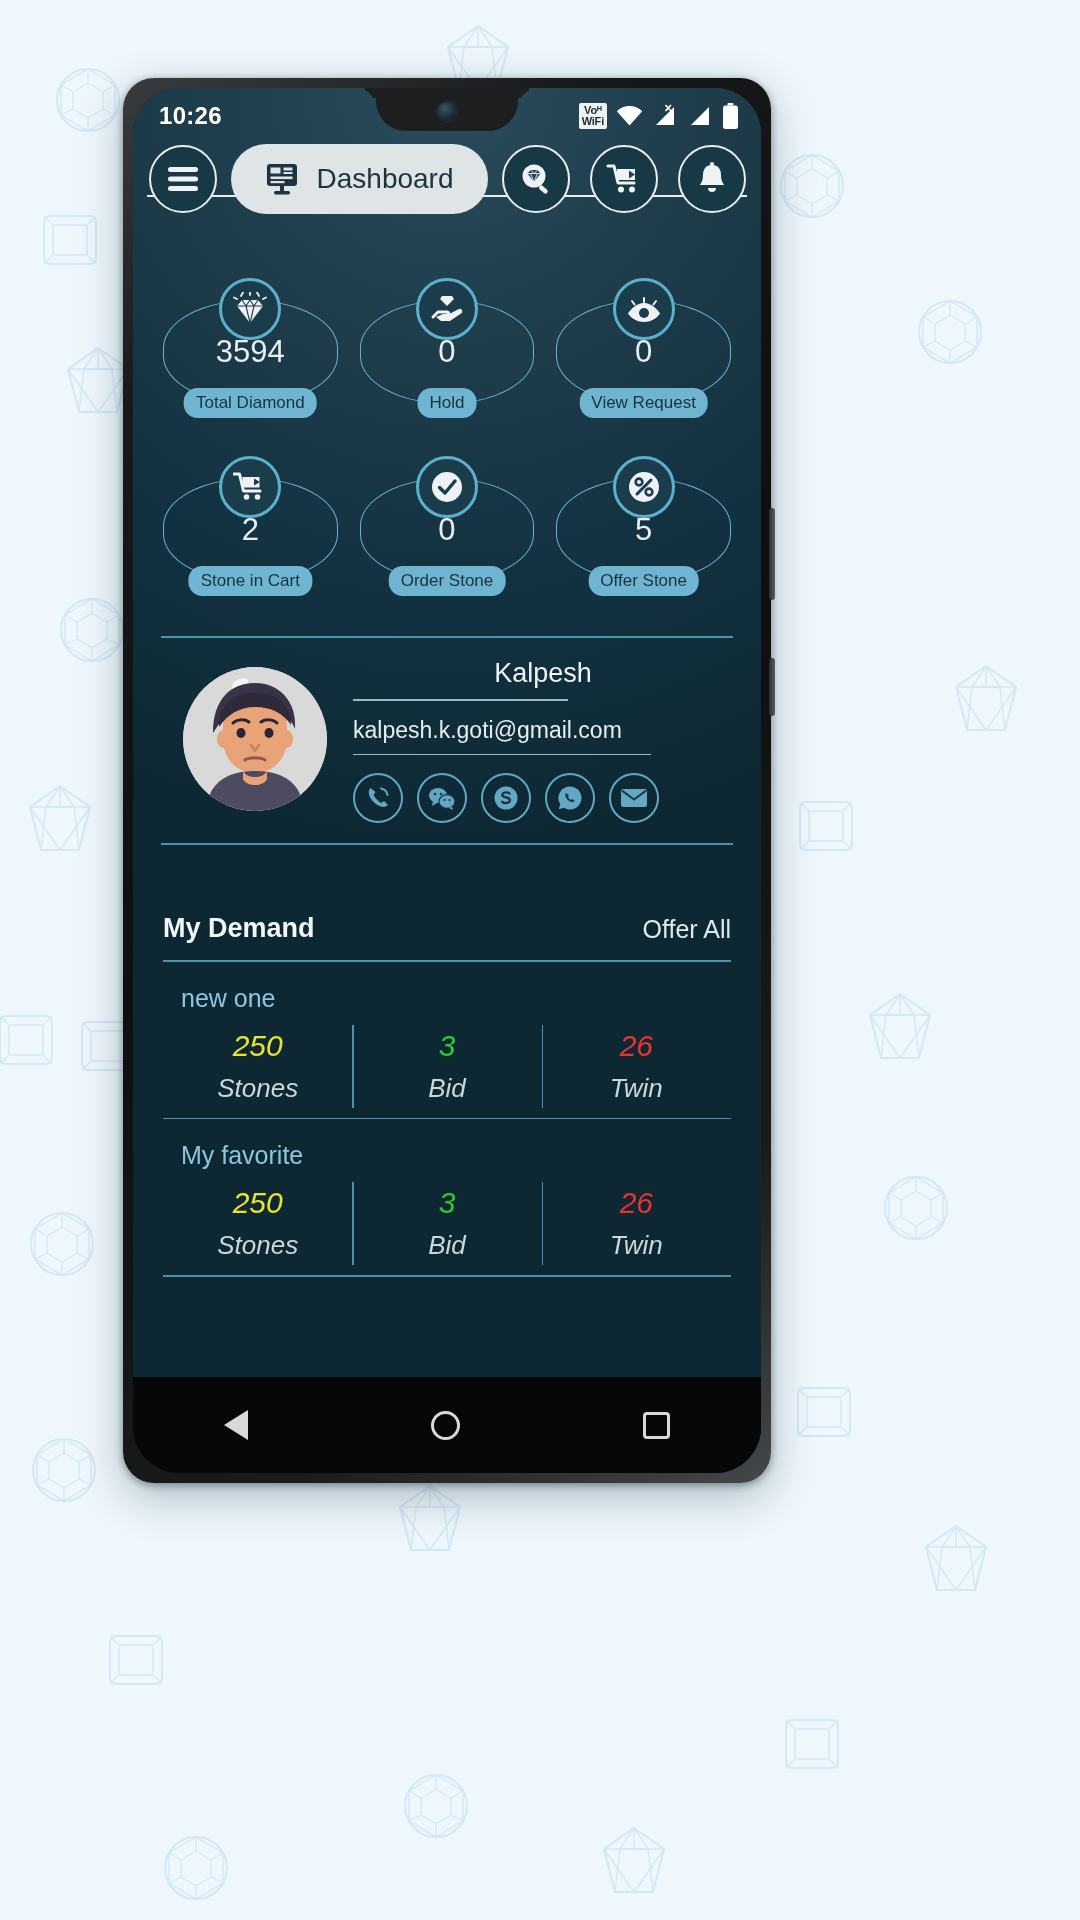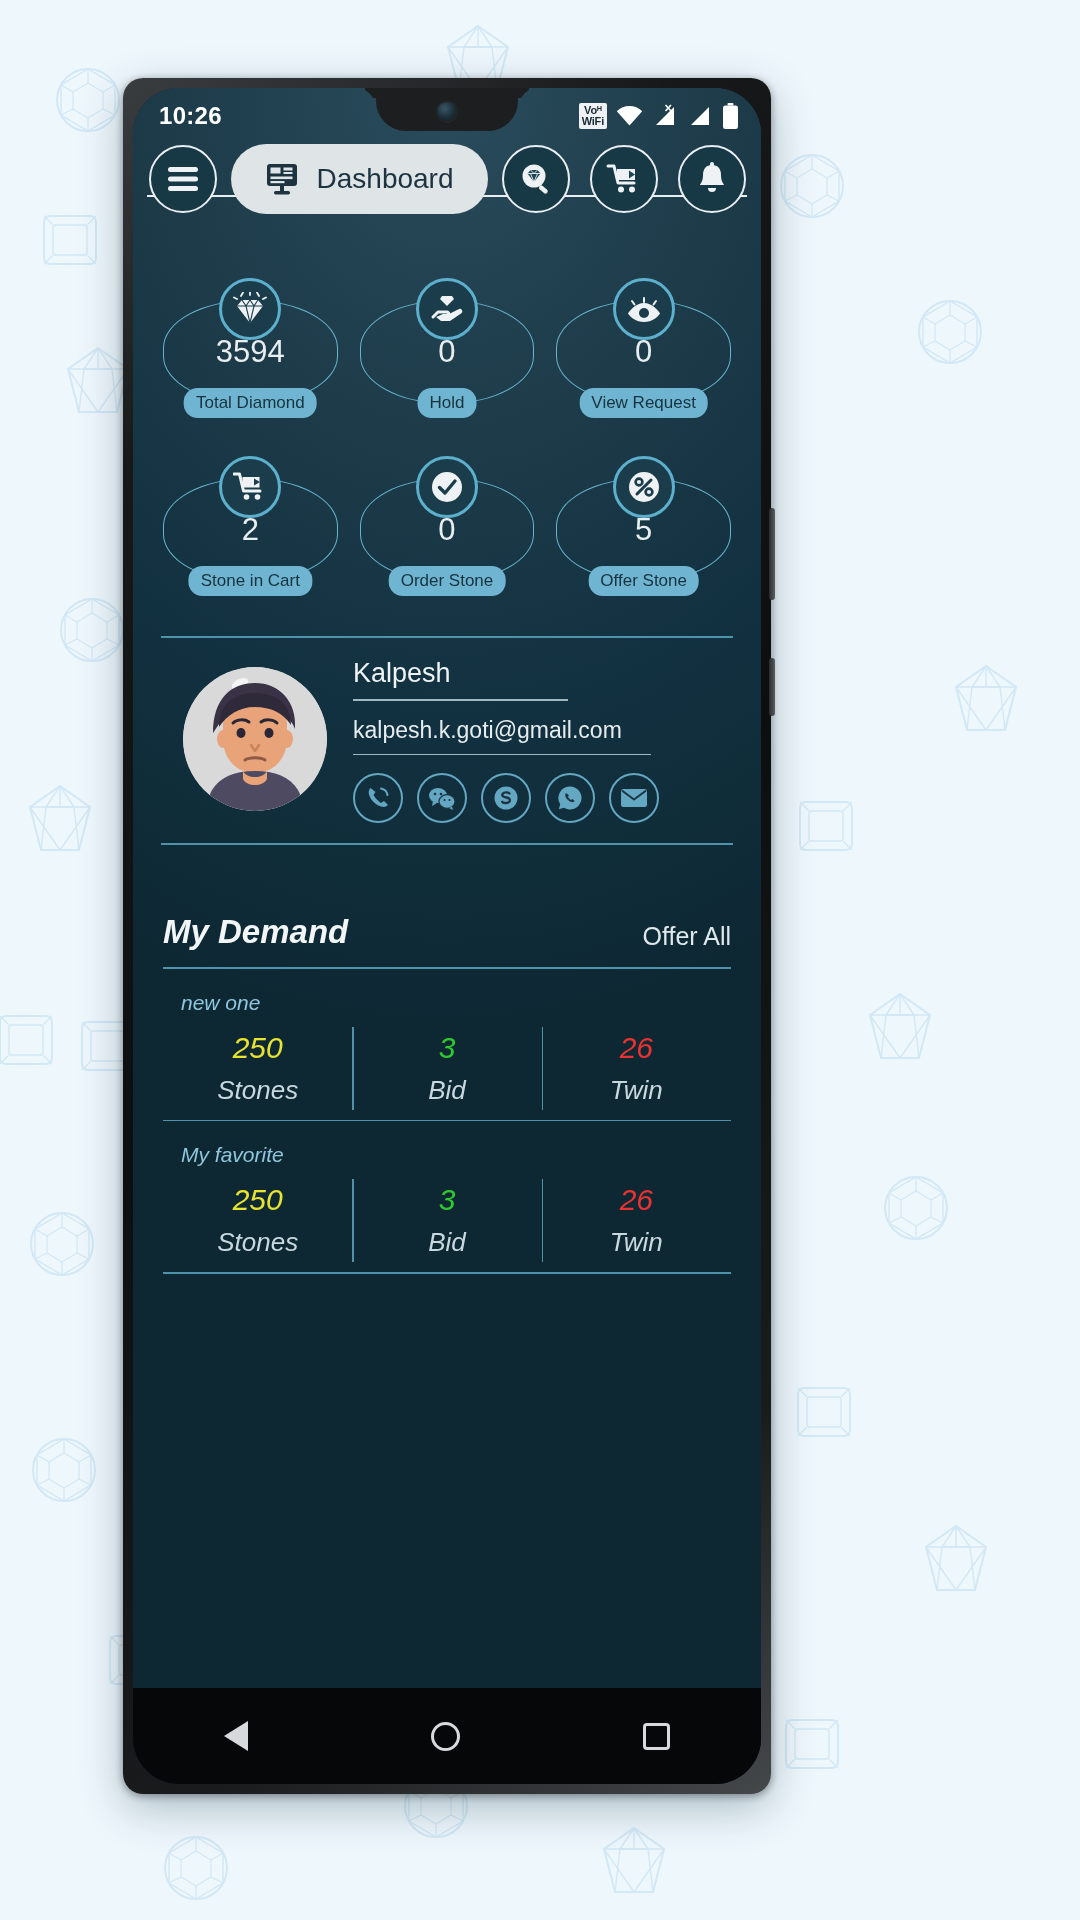--- a/index.html
+++ b/index.html
@@ -11,22 +11,22 @@
     overflow:hidden;
   }
 
   
   #wm { position:absolute; inset:0; z-index:0; }
 
   
   .phone {
     position:absolute;
     left:123px; top:78px;
-    width:648px; height:1716px;
-    border-radius:20px;
+    width:648px; height:1405px;
+    border-radius:31px;
     background:linear-gradient(145deg,#3a3d40 0%,#161819 18%,#0d0e0f 50%,#191b1c 82%,#45484b 100%);
     box-shadow:0 14px 44px rgba(20,50,70,.30), 0 2px 8px rgba(0,0,0,.4);
     z-index:2;
   }
   .phone-inner {
     position:absolute;
     left:10px; top:10px; right:10px; bottom:10px;
     border-radius:46px;
     background:#0b0c0d;
     overflow:hidden;
@@ -156,44 +156,44 @@
   .profile-wrap{ padding:54px 28px 0 28px; }
   .hr-top{ height:2px; background:#4f93ab; }
   .profile{ display:flex; align-items:center; padding:16px 0 14px 0; gap:26px; }
   .avatar{
     width:144px; height:144px; border-radius:50%;
     background:#d9d9d9; position:relative; overflow:hidden;
     flex:0 0 144px;
     margin-left:22px;
   }
   .pinfo{ flex:1; padding-top:4px; }
-  .pname{ color:#eef3f5; font-size:27px; padding-bottom:10px; }
+  .pname{ color:#eef3f5; font-size:27px; padding-bottom:10px;text-align:center; }
   .pname-rule{ height:1.6px; background:#9fb7c0; width:215px; margin-bottom:16px; }
   .pmail{ color:#e6edef; font-size:23px; padding-bottom:10px; }
   .pmail-rule{ height:1.6px; background:#9fb7c0; width:298px; margin-bottom:18px; }
   .socials{ display:flex; gap:14px; }
   .soc{
     width:50px; height:50px; border-radius:50%;
     border:2px solid #63a7c2;
     display:flex; align-items:center; justify-content:center;
   }
   .hr-bot{ height:2px; background:#4f93ab; margin-top:6px; }
 
   
   .demand{ padding:68px 30px 0 30px; }
   .demand-head{
     display:flex; align-items:flex-end; justify-content:space-between;
     padding-bottom:16px;
   }
-  .demand-title{ color:#f2f6f7; font-size:33px; font-weight:700;font-style:italic; }
+  .demand-title{ color:#f2f6f7; font-size:27px; font-weight:700; }
   .demand-viewall{ color:#dfe8ea; font-size:25px; }
   .demand-rule{ height:1.6px; background:#4f93ab; }
 
   .demand-group{ padding-top:22px; }
-  .group-name{ color:#8fc6dd; font-size:21px; padding-left:18px; padding-bottom:10px;font-style:italic; }
+  .group-name{ color:#8fc6dd; font-size:25px; padding-left:18px; padding-bottom:10px; }
   .group-stats{ display:flex; }
   .gs{ flex:1; text-align:center; padding:6px 0 14px 0; position:relative;font-style:italic; }
   .gs + .gs:before{
     content:""; position:absolute; left:0; top:2px; bottom:10px;
     width:1.6px; background:#4f93ab;
   }
   .gs-val{ font-size:30px; padding-bottom:10px; }
   .gs-lab{ color:#c8d8de; font-size:26px; }
   .group-rule{ height:1.6px; background:#4f93ab; }
   .jbs{ color:#eaf0f2; font-size:27px; padding:26px 0 0 18px; }

